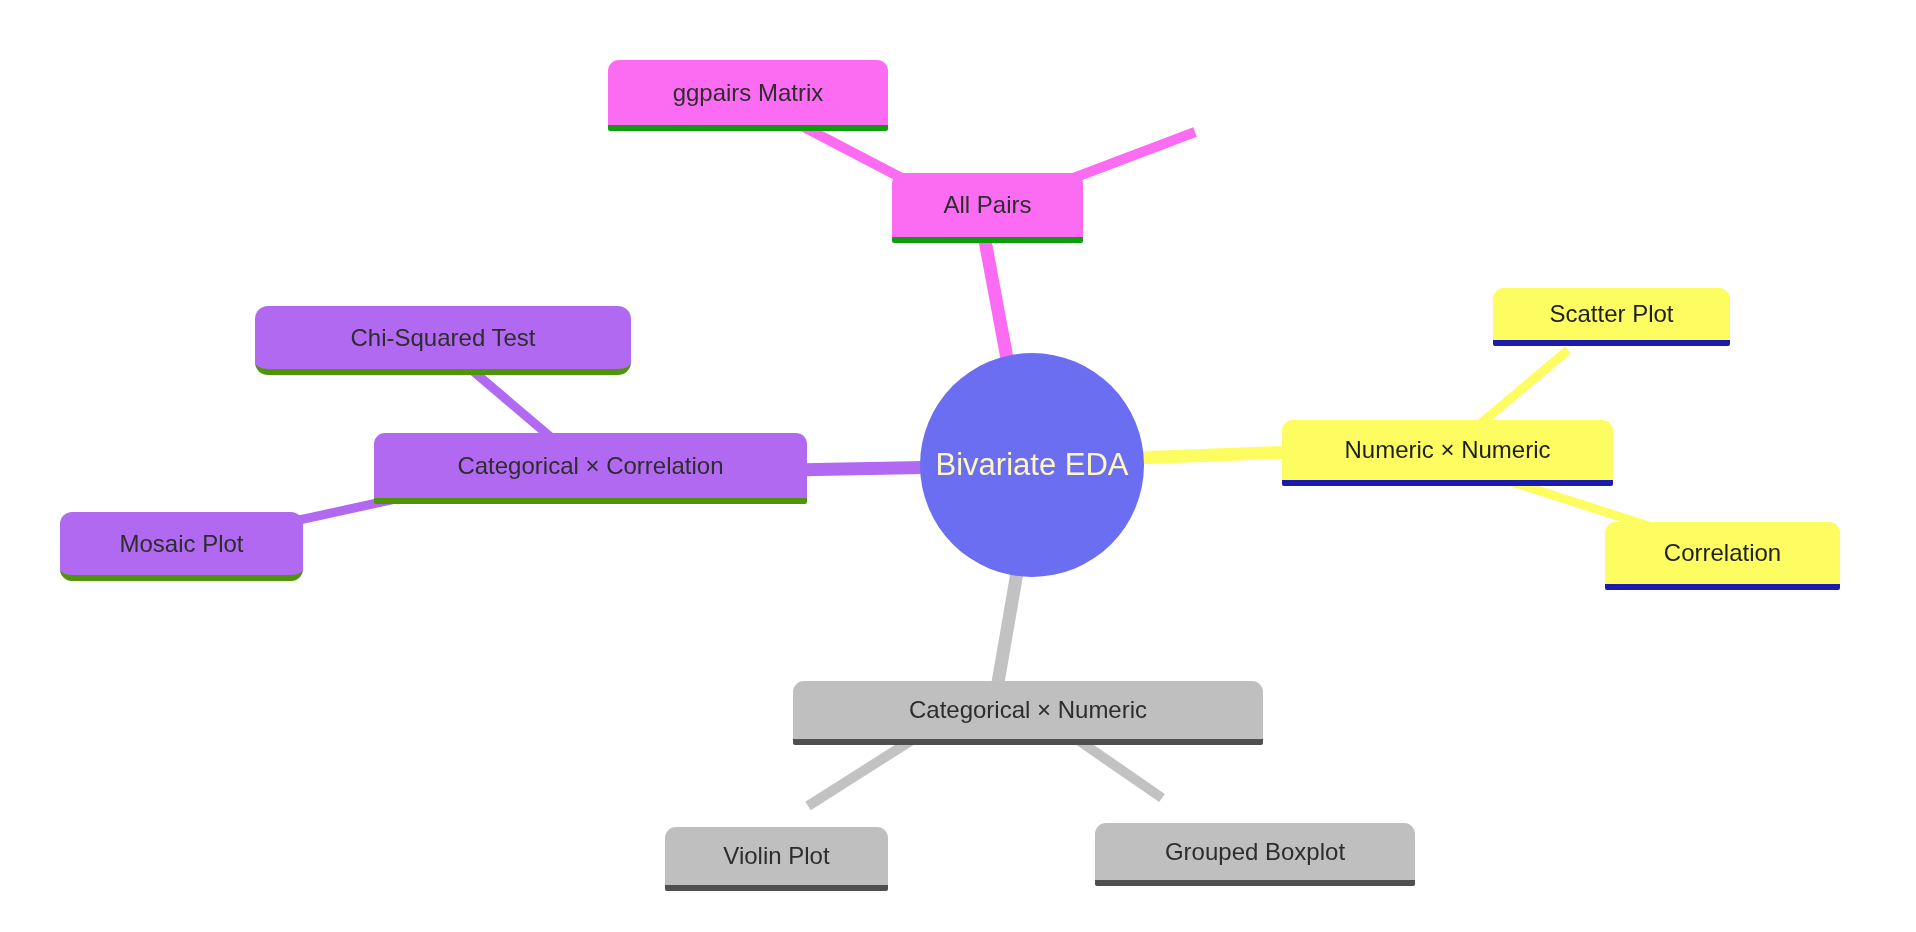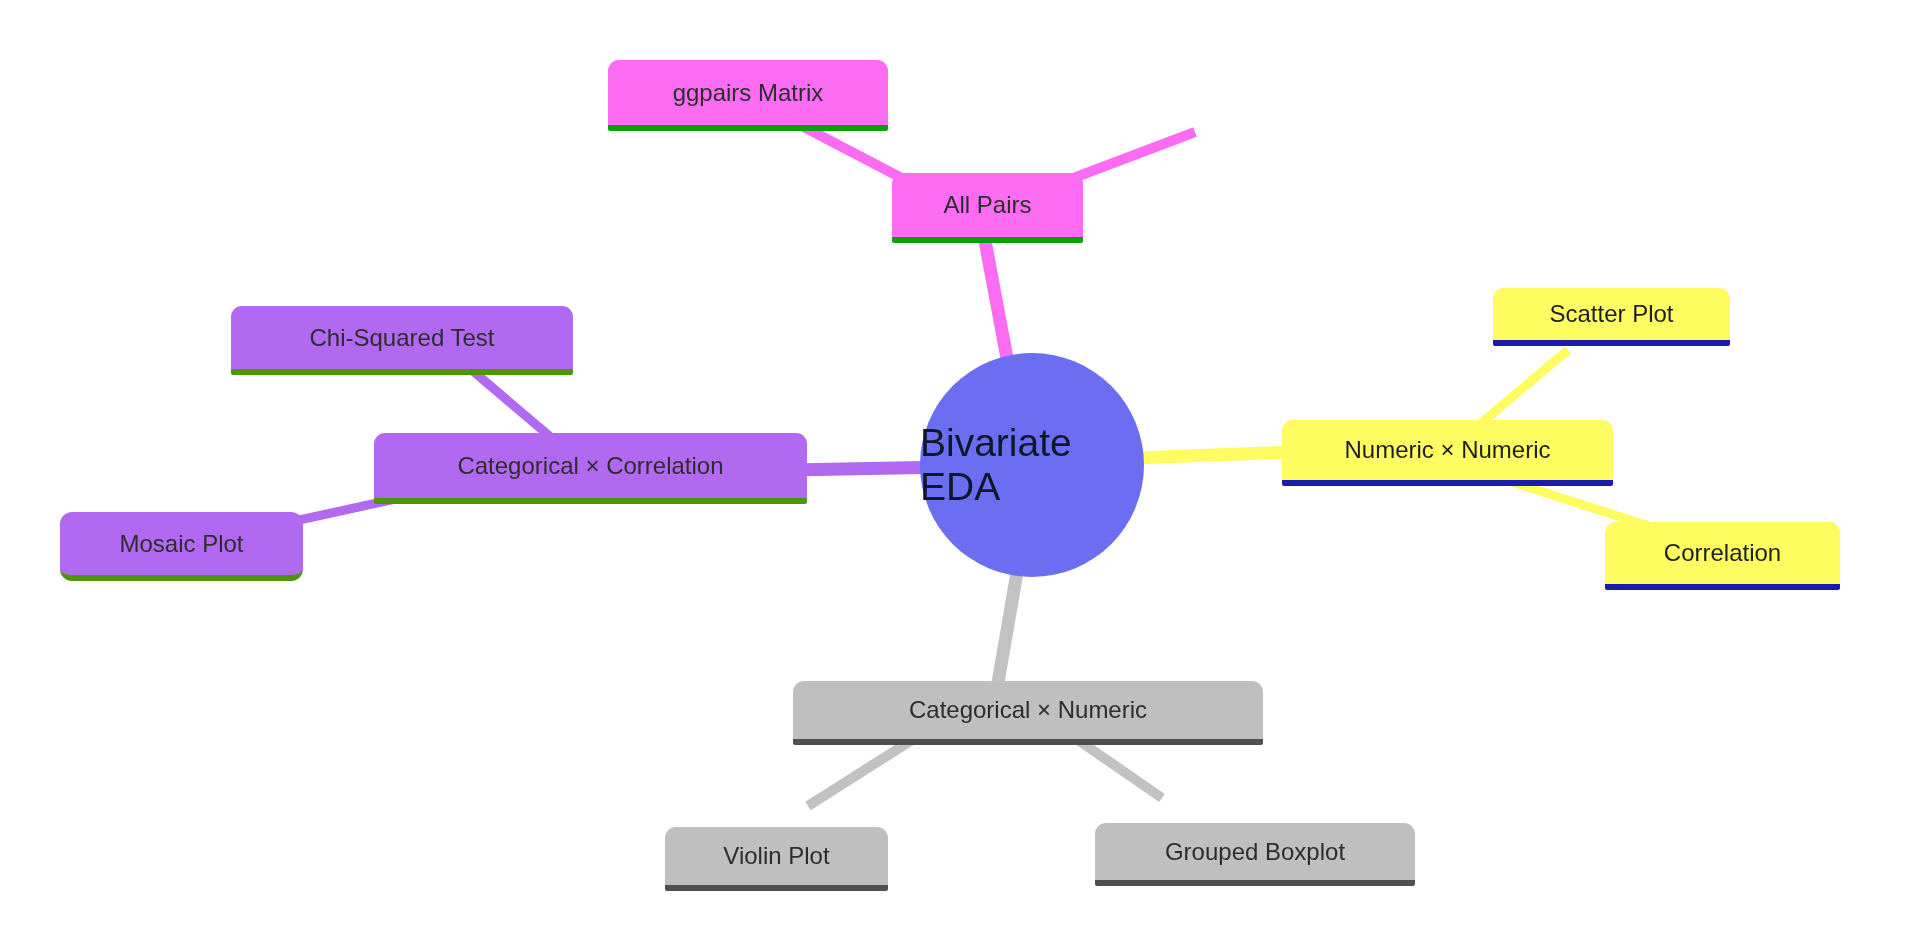--- a/index.html
+++ b/index.html
@@ -27,21 +27,21 @@
   .node.purple{background:#b169f1;border-bottom:6px solid #4e9507;}
   .node.yellow{background:#fdfd62;border-bottom:6px solid #1b1bb0;color:#1f1f1f;}
   .node.gray  {background:#bfbfbf;border-bottom:6px solid #4f4f4f;}
   .root-circle{
     position:absolute;
     z-index:1;
     width:224px;height:224px;
     border-radius:50%;
     background:#6c6ef2;
     display:flex;align-items:center;justify-content:center;
-    font-size:39px;color:#0f172a;
+    font-size:31px;color:#fef9c3;
   }
 </style>
 </head>
 <body>
 
 <div class="canvas">
 
   <svg class="edges" width="1916" height="932" viewBox="0 0 1916 932">
 
     <line x1="1012" y1="385" x2="983" y2="230" stroke="#fb6cf3" stroke-width="13"></line>
@@ -60,21 +60,21 @@
     <line x1="912" y1="740" x2="808" y2="806" stroke="#c2c2c2" stroke-width="10"></line>
     <line x1="1078" y1="740" x2="1162" y2="798" stroke="#c2c2c2" stroke-width="10"></line>
   </svg>
 
   <div class="root-circle" style="left:920px;top:353px;">Bivariate EDA</div>
 
   <div class="node pink" style="left:892px;top:173px;width:191px;height:70px;">All Pairs</div>
   <div class="node pink" style="left:608px;top:60px;width:280px;height:71px;">ggpairs Matrix</div>
 
   <div class="node purple" style="left:374px;top:433px;width:433px;height:71px;">Categorical × Correlation</div>
-  <div class="node purple" style="left:231px;top:306px;width:342px;height:69px;">Chi-Squared Test</div>
+  <div class="node purple" style="left:255px;top:306px;width:376px;height:69px;border-radius:13px;">Chi-Squared Test</div>
   <div class="node purple" style="left:60px;top:512px;width:243px;height:69px;border-radius:12px;">Mosaic Plot</div>
 
   <div class="node yellow" style="left:1282px;top:420px;width:331px;height:66px;">Numeric × Numeric</div>
   <div class="node yellow" style="left:1493px;top:288px;width:237px;height:58px;">Scatter Plot</div>
   <div class="node yellow" style="left:1605px;top:522px;width:235px;height:68px;text-align:center;">Correlation</div>
 
   <div class="node gray" style="left:793px;top:681px;width:470px;height:64px;">Categorical × Numeric</div>
   <div class="node gray" style="left:665px;top:827px;width:223px;height:64px;">Violin Plot</div>
   <div class="node gray" style="left:1095px;top:791px;width:320px;height:63px;margin-top:32px;">Grouped Boxplot</div>
 

